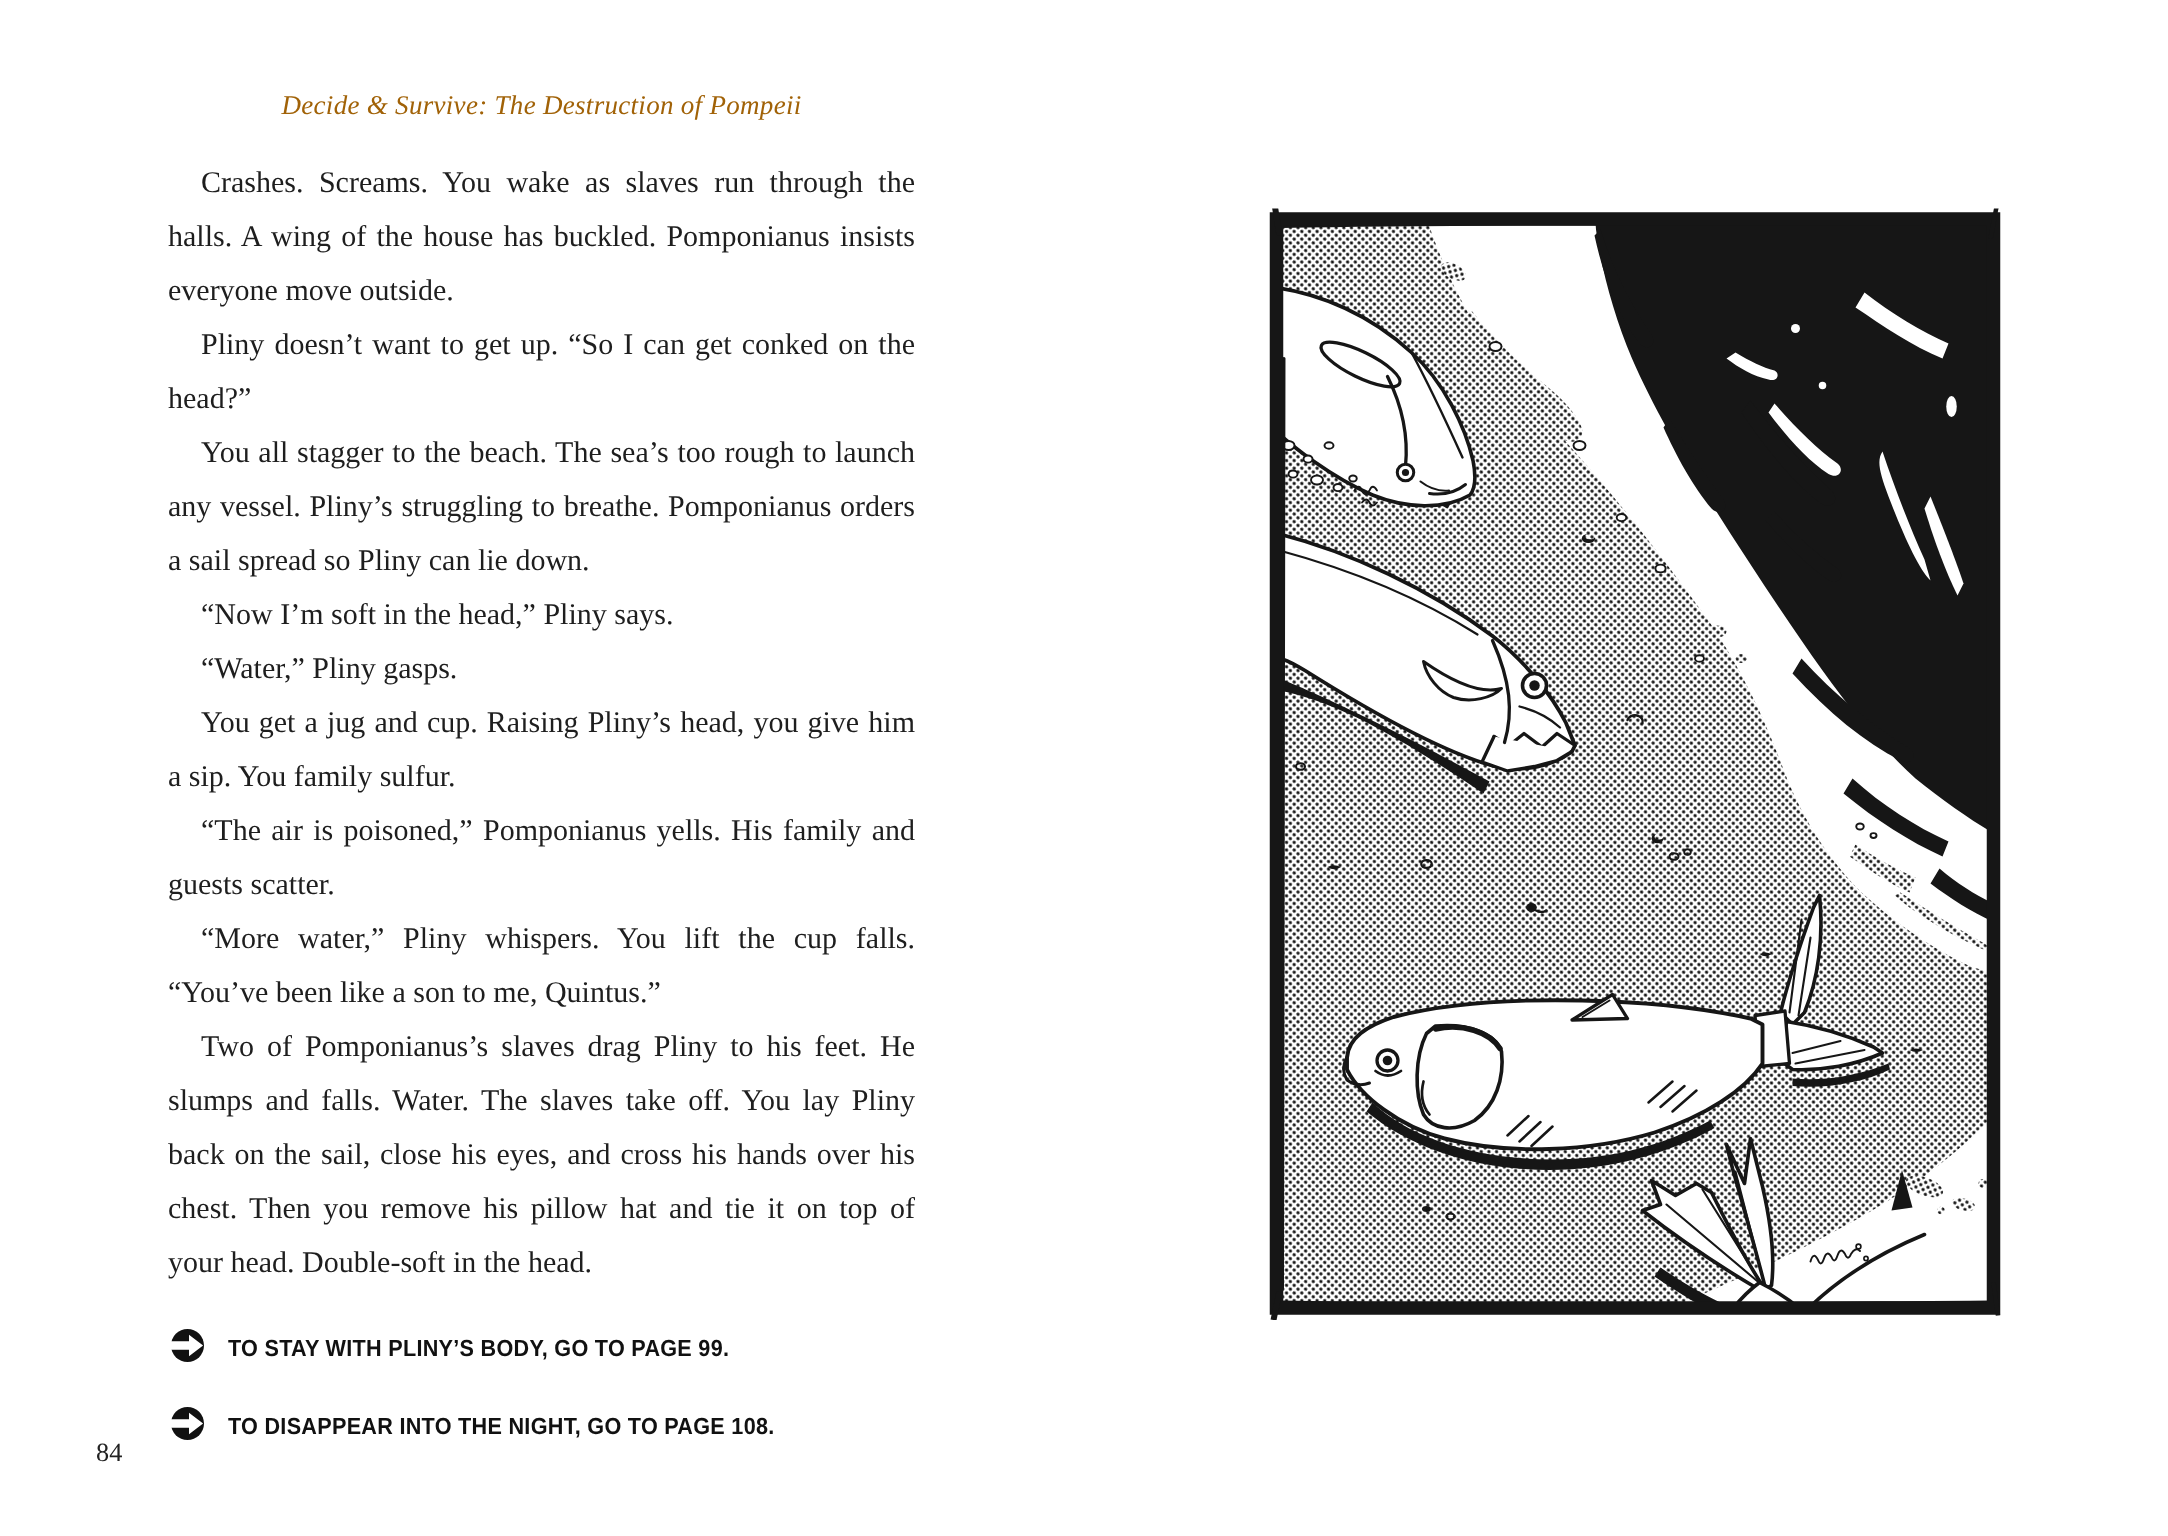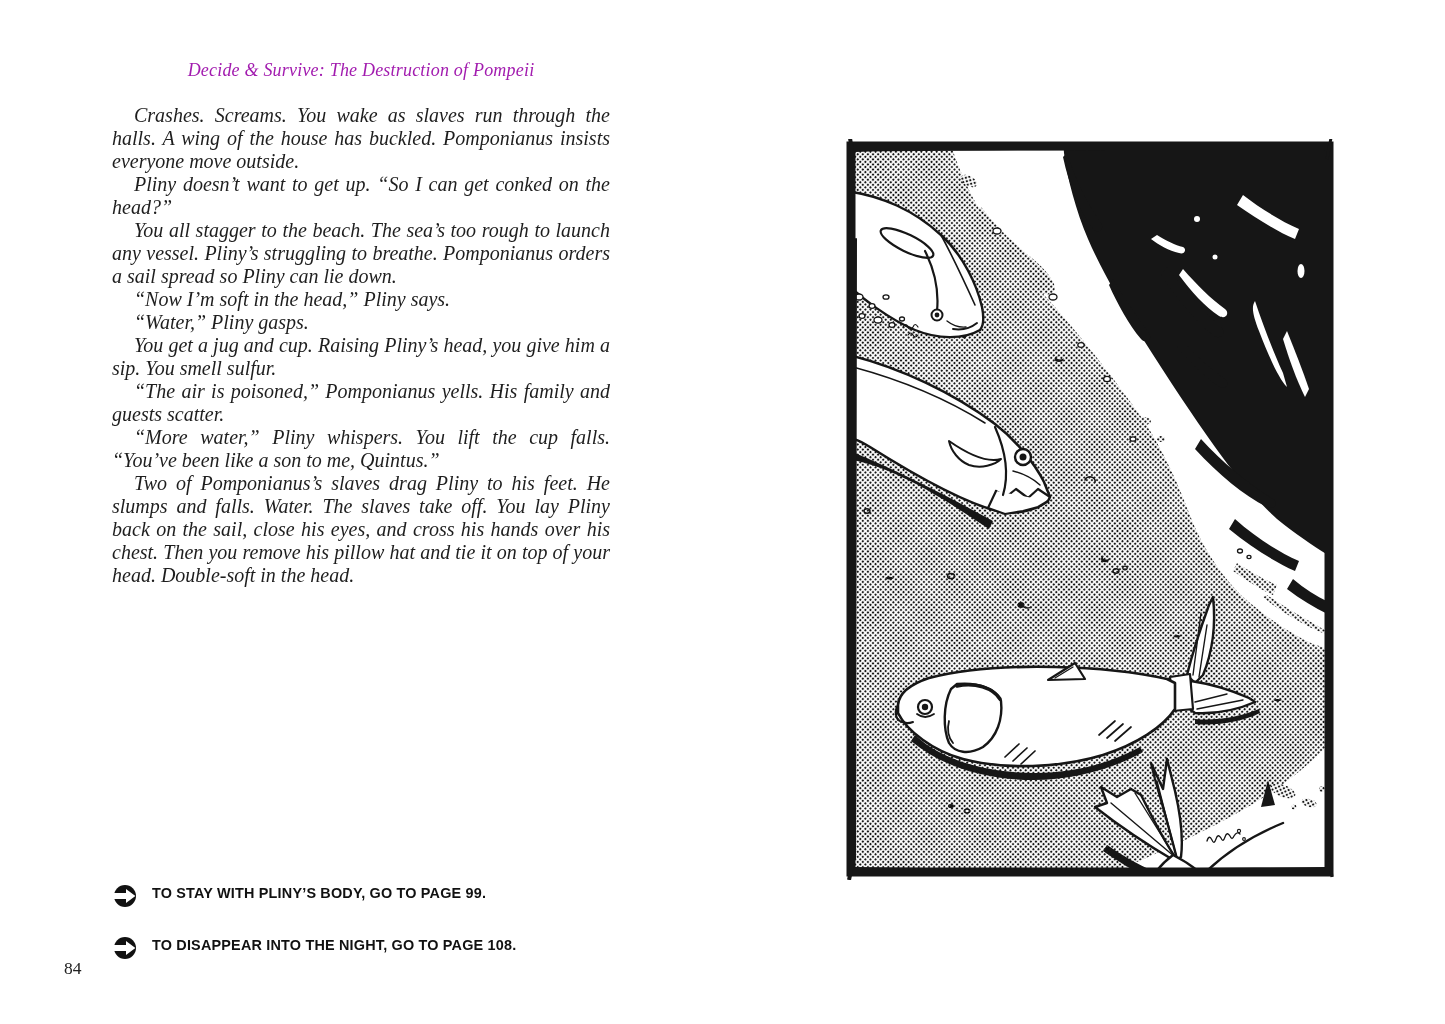--- a/index.html
+++ b/index.html
@@ -2,29 +2,29 @@
 <html><head>
 <meta charset="utf-8">
 <style>
   html,body{margin:0;padding:0;}
   body{
     width:1445px;height:1024px;background:#ffffff;position:relative;
     font-family:"Liberation Serif", serif;color:#1c1c1c;overflow:hidden;
   }
   .running-header{
     position:absolute;left:112px;top:60px;width:498px;text-align:center;
-    font-style:italic;font-size:18px;letter-spacing:.2px;color:#a21caf;
+    font-style:italic;font-size:18px;letter-spacing:.2px;color:#a16207;
   }
   .story{
     position:absolute;left:112px;top:104px;width:498px;
-    font-size:20px;line-height:23px;text-align:justify;color:#1e1e1e;font-style:italic;
+    font-size:20px;line-height:36px;text-align:justify;color:#1e1e1e;
   }
   .story p{margin:0;text-indent:22px;}
   .choices{position:absolute;left:113px;top:884px;}
-  .choice{display:flex;align-items:flex-start;margin-bottom:27px;height:25px;}
+  .choice{display:flex;align-items:flex-end;margin-bottom:27px;height:25px;}
   .choice-icon{width:24px;height:24px;flex:0 0 24px;margin-right:15px;}
   .choice-label{
     font-family:"Liberation Sans", sans-serif;font-weight:700;font-size:15.5px;
     letter-spacing:.2px;white-space:nowrap;color:#111;
     transform:scaleX(.93);transform-origin:left center;
   }
   .page-number{position:absolute;left:32px;top:958px;font-size:17.5px;color:#222;margin-left:32px;}
   .panel{position:absolute;left:845px;top:139px;width:490px;height:741px;}
   .panel svg{display:block;width:100%;height:100%;}
 </style>
@@ -32,21 +32,21 @@
 <body>
 
 <div class="running-header">Decide &amp; Survive: The Destruction of Pompeii</div>
 
 <div class="story">
   <p>Crashes. Screams. You wake as slaves run through the halls. A wing of the house has buckled. Pomponianus insists everyone move outside.</p>
   <p>Pliny doesn’t want to get up. “So I can get conked on the head?”</p>
   <p>You all stagger to the beach. The sea’s too rough to launch any vessel. Pliny’s struggling to breathe. Pomponianus orders a sail spread so Pliny can lie down.</p>
   <p>“Now I’m soft in the head,” Pliny says.</p>
   <p>“Water,” Pliny gasps.</p>
-  <p>You get a jug and cup. Raising Pliny’s head, you give him a sip. You smell sulfur.</p>
+  <p>You get a jug and cup. Raising Pliny’s head, you give him a sip. You family sulfur.</p>
   <p>“The air is poisoned,” Pomponianus yells. His family and guests scatter.</p>
   <p>“More water,” Pliny whispers. You lift the cup falls. “You’ve been like a son to me, Quintus.”</p>
   <p>Two of Pomponianus’s slaves drag Pliny to his feet. He slumps and falls. Water. The slaves take off. You lay Pliny back on the sail, close his eyes, and cross his hands over his chest. Then you remove his pillow hat and tie it on top of your head. Double-soft in the head.</p>
 </div>
 
 <div class="choices">
   <div class="choice">
     <span class="choice-icon">
       <svg viewBox="0 0 24 24" width="24" height="24">
         <circle cx="12" cy="12" r="11" fill="#111"></circle>

